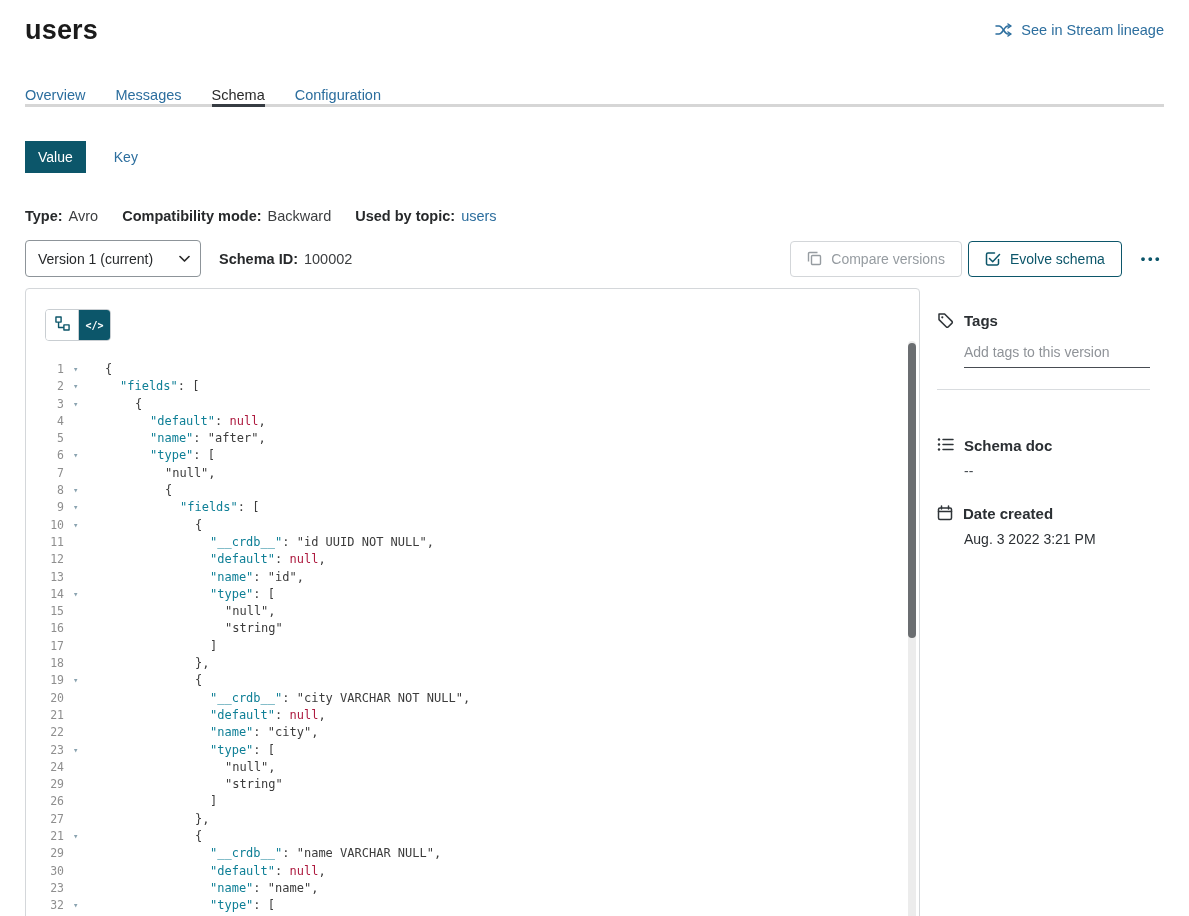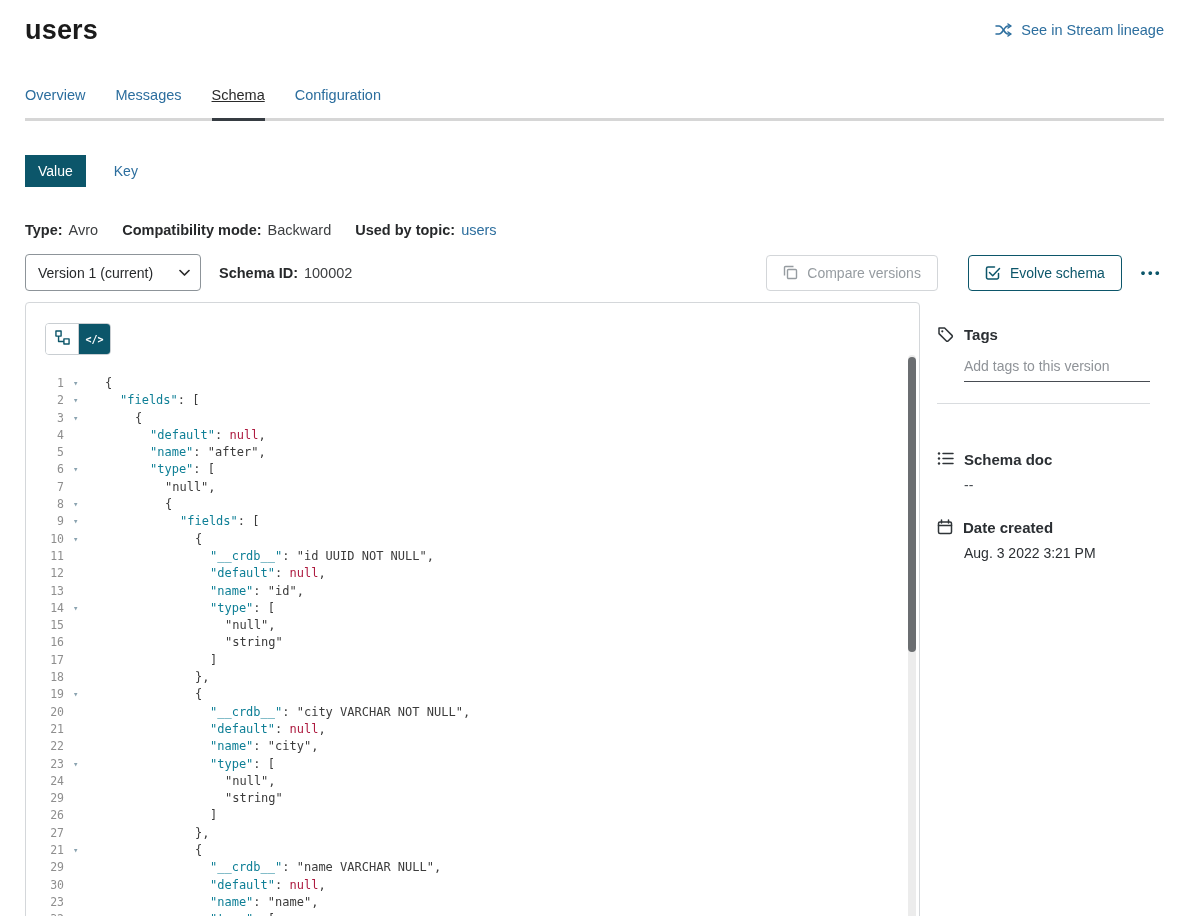--- a/index.html
+++ b/index.html
@@ -12,22 +12,22 @@
   .page { padding:0 25px; }
 
   
   .header-row { display:flex; justify-content:space-between; align-items:center; padding-top:14px; }
   .page-title { font-size:27px; font-weight:700; color:#1b1b1b; line-height:32px; letter-spacing:.2px; }
   .lineage-link { display:flex; align-items:center; gap:8px; color:var(--link,#2c6e9e); font-size:14.5px; cursor:pointer; }
   .lineage-link svg { display:block; }
 
   
   .tab-bar { display:flex; gap:30px; margin-top:40px; border-bottom:3px solid #d6d6d6; }
-  .tab { padding-bottom:14px; font-size:14.5px; color:var(--link,#2c6e9e); cursor:pointer; position:relative; line-height:18px; }
-  .tab.active { color:#2a2a2a;text-decoration:underline; }
+  .tab { font-size:14.5px; color:var(--link,#2c6e9e); cursor:pointer; position:relative; line-height:18px; }
+  .tab.active { color:#2a2a2a; }
   .tab.active::after { content:""; position:absolute; left:0; right:0; bottom:-3px; height:3px; background:var(--tab-active,#363c42); }
 
   
   .toggle-row { display:flex; align-items:center; gap:28px; margin-top:34px; }
   .toggle-btn { font-size:14px; cursor:pointer; }
   .toggle-btn.selected { background:var(--primary,#0c566a); color:#fff; padding:8px 13px; border-radius:0; cursor:default; }
   .toggle-btn:not(.selected) { color:var(--link,#2c6e9e); }
 
   
   .meta-row { margin-top:35px; display:flex; gap:24px; font-size:14.5px; }
@@ -42,21 +42,21 @@
   .select-wrap select {
     width:100%; height:100%; appearance:none; -webkit-appearance:none; -moz-appearance:none;
     border:1px solid #8d9499; border-radius:4px; background:#fff;
     padding:0 30px 0 12px; font-size:14px; font-family:inherit; color:#27292b; cursor:pointer;
   }
   .select-chevron { position:absolute; right:11px; top:50%; transform:translateY(-50%); pointer-events:none; line-height:0; }
   .schema-id { margin-left:18px; display:flex; gap:6px; font-size:14.5px;align-items:center; }
   .btn { display:inline-flex; align-items:center; gap:9px; height:36px; padding:0 16px; border-radius:4px; background:#fff; font-size:14px; font-family:inherit; }
   .btn svg { display:block; }
   .btn-compare { margin-left:auto; border:1px solid #d3d6d9; color:#969ca1; cursor:default; }
-  .btn-evolve { margin-left:30px; border:1px solid var(--primary,#0c566a); color:var(--primary,#0c566a); cursor:pointer; }
+  .btn-evolve { margin-left:6px; border:1px solid var(--primary,#0c566a); color:var(--primary,#0c566a); cursor:pointer; }
   .more-btn { margin-left:17px; color:var(--primary,#0c566a); font-size:13px; font-weight:700; letter-spacing:2.5px; cursor:pointer; padding:6px 2px; }
 
   
   .content-row { display:flex; margin-top:11px; align-items:flex-start; }
   .editor-panel { position:relative; width:895px; height:650px; border:1px solid #d4d7da; border-radius:4px; background:#fff; flex:none; }
   .editor-toolbar { padding:20px 0 0 19px; height:50px; }
   .btn-group { display:inline-flex; border:1px solid #c9ced2; border-radius:4px; overflow:hidden; }
   .icon-btn { width:32px; height:30px; display:flex; align-items:center; justify-content:center; background:#fff; border:none; cursor:pointer; color:var(--primary,#0c566a); }
   .icon-btn + .icon-btn { border-left:1px solid #c9ced2; }
   .icon-btn.selected { background:var(--primary,#0c566a); color:#fff; }

